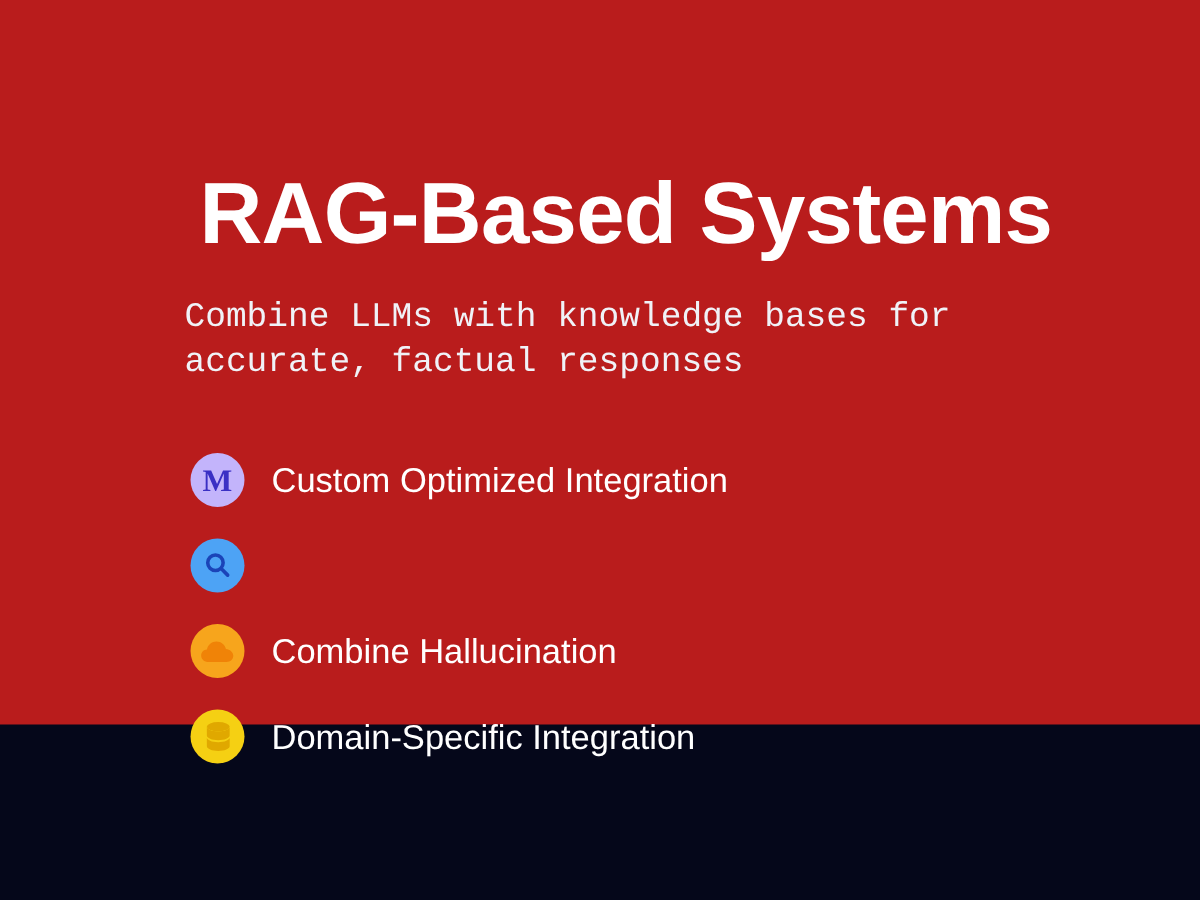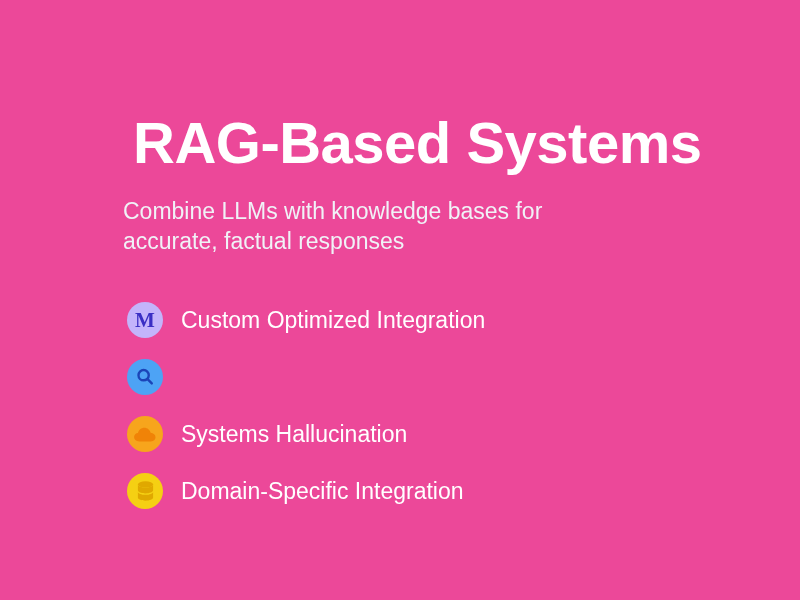--- a/index.html
+++ b/index.html
@@ -9,22 +9,22 @@
   body {
     width: 800px;
     height: 600px;
     background: #05071a;
     font-family: "Liberation Sans", sans-serif;
     overflow: hidden;
   }
   .slide {
     position: relative;
     width: 800px;
-    height: 600px;
-    background: #ec4899;
+    height: 483px;
+    background: #b91c1c;
     box-sizing: border-box;
   }
   .content {
     position: absolute;
     left: 123px;
     top: 112px;
     width: 600px;
   }
   .title {
     font-size: 58px;
@@ -35,20 +35,21 @@
     margin: 0 0 0 10px;
     white-space: nowrap;
   }
   .subtitle {
     font-size: 23px;
     font-weight: normal;
     color: #f0f2f7;
     line-height: 1.33;
     margin: 21px 0 0 0;
     max-width: 520px;
+    font-family: Liberation Mono, monospace;
   }
   .bullets {
     margin: 35px 0 0 4px;
     padding: 0;
     list-style: none;
   }
   .bullet {
     display: flex;
     align-items: center;
     height: 57px;
@@ -108,21 +109,21 @@
       </li>
 
       <li class="bullet">
         <span class="bullet-icon" style="background:#f7a51c;">
           <svg width="24" height="20" viewBox="0 0 26 20" fill="#f08307">
             <path d="M7 18 C3 18 1.2 15.6 1.2 13.2 C1.2 10.9 3 9 5.4 8.9
                      C6 5.6 8.8 3.2 12.3 3.2 C15.6 3.2 18.4 5.5 19.1 8.6
                      C22 8.8 24.4 10.9 24.4 13.5 C24.4 16.1 22.3 18 19.4 18 Z"></path>
           </svg>
         </span>
-        <span class="bullet-label">Systems Hallucination</span>
+        <span class="bullet-label">Combine Hallucination</span>
       </li>
 
       <li class="bullet">
         <span class="bullet-icon" style="background:#f5d013;">
           <svg width="19" height="21" viewBox="0 0 20 22" fill="#e0a800">
             <ellipse cx="10" cy="3.6" rx="8" ry="3.3"></ellipse>
             <path d="M2 3.6 v6.2 c0 1.8 3.6 3.3 8 3.3 s8 -1.5 8 -3.3 V3.6
                      c0 1.8 -3.6 3.3 -8 3.3 S2 5.4 2 3.6 Z"></path>
             <path d="M2 11.2 v6.2 c0 1.8 3.6 3.3 8 3.3 s8 -1.5 8 -3.3 v-6.2
                      c0 1.8 -3.6 3.3 -8 3.3 s-8 -1.5 -8 -3.3 Z"></path>

